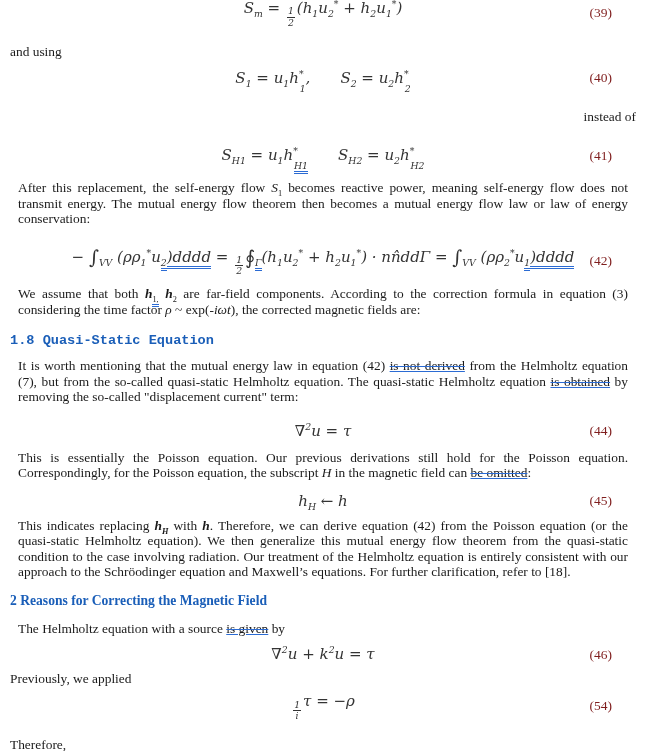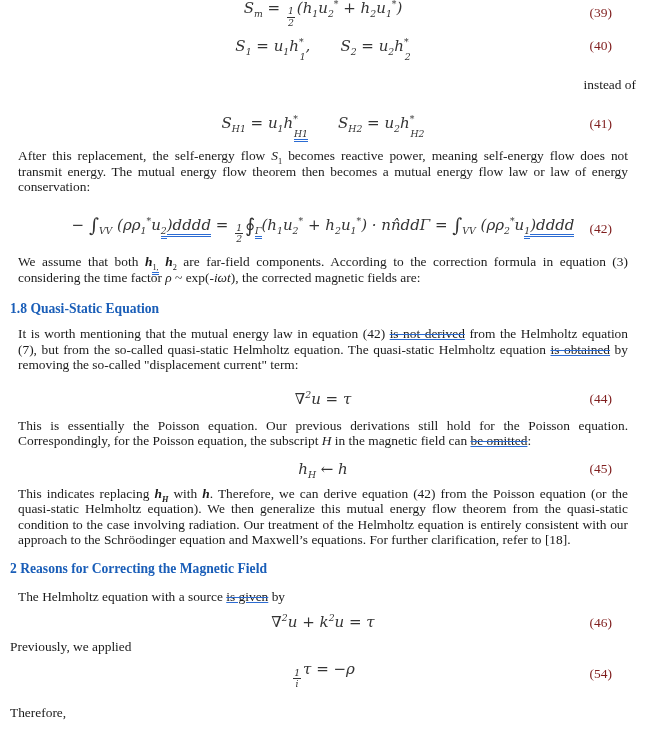--- a/index.html
+++ b/index.html
@@ -49,20 +49,21 @@
 <div class="page">
 
   <div class="eq-row" style="margin-top:-2px;">
     <span><span>S</span><span class="sub">m</span><span> = </span><span class="frac">
           <span class="fn">1</span>
           <span class="fd">2</span>
         </span><span>(h</span><span class="sub">1</span><span>u</span><span class="sub">2</span><span class="sup">*</span><span> + h</span><span class="sub">2</span><span>u</span><span class="sub">1</span><span class="sup">*</span><span>)</span></span>
     <span class="eq-num">(39)</span>
   </div>
 
+  <div class="line-text" style="margin-top:16px;">and using</div>
 
   <div class="eq-row" style="margin-top:8px;">
     <span><span>S</span><span class="sub">1</span><span> = u</span><span class="sub">1</span><span>h</span><span class="sup">*</span><span class="sublow">1</span><span>,</span><span class="gap"> </span><span>S</span><span class="sub">2</span><span> = u</span><span class="sub">2</span><span>h</span><span class="sup">*</span><span class="sublow">2</span></span>
     <span class="eq-num">(40)</span>
   </div>
 
   <div class="line-text" style="margin-top:20px;text-align:right;">instead of</div>
 
   <div class="eq-row" style="margin-top:20px;">
     <span><span>S</span><span class="sub">H1</span><span> = u</span><span class="sub">1</span><span>h</span><span class="sup">*</span><span class="sublow ins">H1</span><span class="gap"> </span><span>S</span><span class="sub">H2</span><span> = u</span><span class="sub">2</span><span>h</span><span class="sup">*</span><span class="sublow">H2</span></span>
@@ -75,21 +76,21 @@
     <span><span>− </span><span class="big">∫</span><span class="sub">VV</span><span> (ρρ</span><span class="sub">1</span><span class="sup">*</span><span>u</span><span class="sub ins">2</span><span class="ins">)dddd</span><span> = </span><span class="frac">
           <span class="fn">1</span>
           <span class="fd">2</span>
         </span><span class="big">∮</span><span class="sub ins">Γ</span><span>(h</span><span class="sub">1</span><span>u</span><span class="sub">2</span><span class="sup">*</span><span> + h</span><span class="sub">2</span><span>u</span><span class="sub">1</span><span class="sup">*</span><span>) · nn̂ddΓ = </span><span class="big">∫</span><span class="sub">VV</span><span> (ρρ</span><span class="sub">2</span><span class="sup">*</span><span>u</span><span class="sub ins">1</span><span class="ins">)dddd</span></span>
     <span class="eq-num">(42)</span>
   </div>
 
   <p class="body-text" style="margin-top:10px;"><span>We assume that both </span><span class="bi">h</span><span class="sub ins">1,</span><span> </span><span class="bi">h</span><span class="sub">2</span><span> are far-field components. According to the correction formula in equation (3) considering the time factor </span><span class="i">ρ</span><span> ~ exp(-</span><span class="i">iωt</span><span>), the corrected magnetic fields are:</span></p>
 
 
-  <h3 class="sec" style="margin-top:15px;">1.8 Quasi-Static Equation</h3>
+  <h3 class="sec" style="margin-top:15px;font-family:Liberation Mono, monospace;">1.8 Quasi-Static Equation</h3>
 
   <p class="body-text" style="margin-top:9px;"><span>It is worth mentioning that the mutual energy law in equation (42) </span><span class="mark">is not derived</span><span> from the Helmholtz equation (7), but from the so-called quasi-static Helmholtz equation. The quasi-static Helmholtz equation </span><span class="mark">is obtained</span><span> by removing the so-called "displacement current" term:</span></p>
 
   <div class="eq-row" style="margin-top:16px;">
     <span><span>∇</span><span class="sup">2</span><span>u = τ</span></span>
     <span class="eq-num">(44)</span>
   </div>
 
   <p class="body-text" style="margin-top:8px;"><span>This is essentially the Poisson equation. Our previous derivations still hold for the Poisson equation. Correspondingly, for the Poisson equation, the subscript </span><span class="i">H</span><span> in the magnetic field can </span><span class="mark">be omitted</span><span>:</span></p>
 

